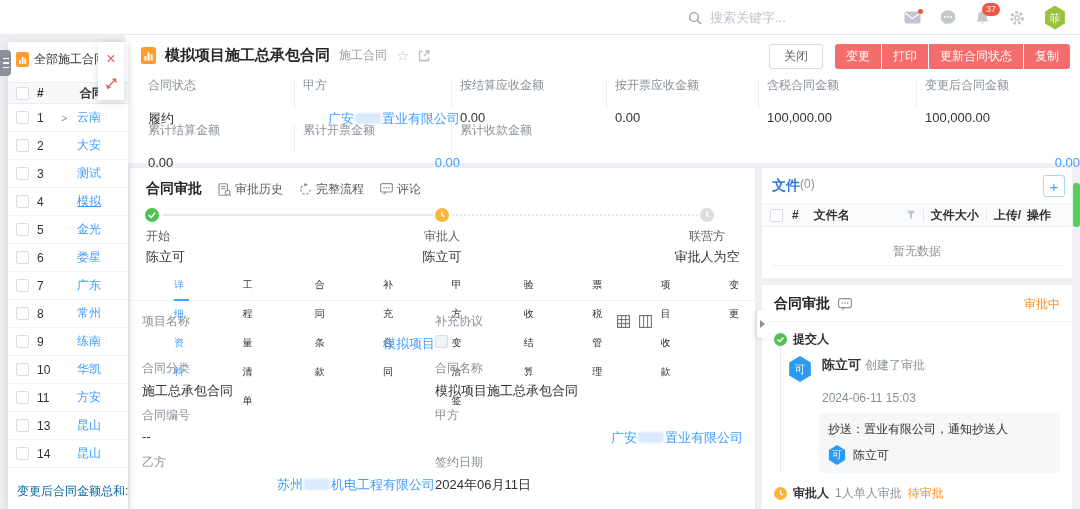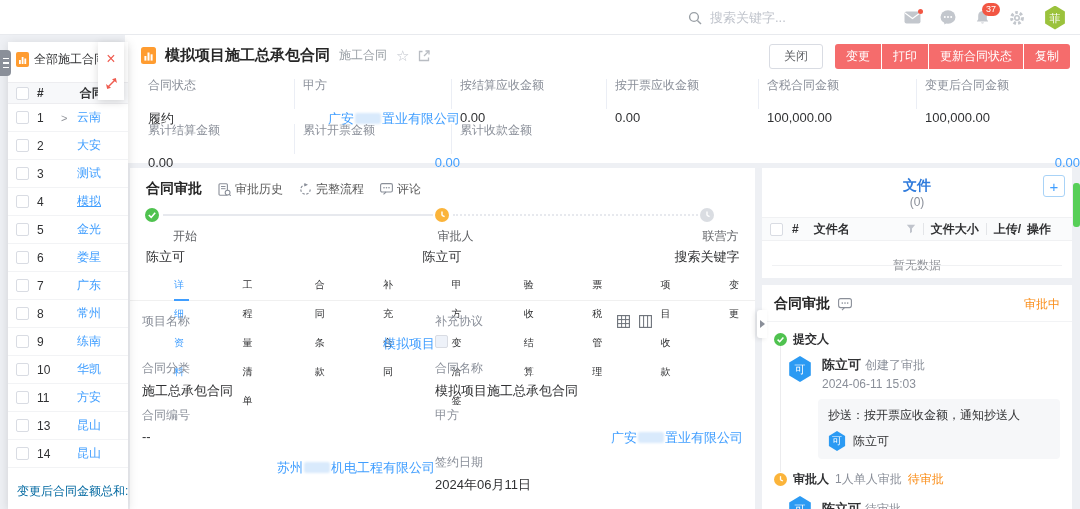--- a/index.html
+++ b/index.html
@@ -60,35 +60,35 @@
   
   .left-card { position:absolute; left:130px; top:168px; width:625px; height:341px; background:#fff; overflow:hidden; }
   .sec-head { display:flex; align-items:center; gap:16px; padding:12px 16px 0; }
   .sec-title { font-size:14px; font-weight:bold; color:#262626; }
   .sec-act { display:flex; align-items:center; gap:4px; color:#595959; font-size:12px; cursor:pointer; }
   .flow { position:relative; height:70px; }
   .fnode { position:absolute; top:10px; width:14px; height:14px; }
   .fline { position:absolute; top:16px; height:0; border-top:2px solid #e7e9ee; }
   .fline.dotted { border-top-style:dotted; }
   .fstep { position:absolute; top:30px; }
-  .fstep .t { color:#606266; font-size:12px;margin-left:27px; }
+  .fstep .t { color:#606266; font-size:12px; }
   .fstep .n { color:#303133; font-size:13px; margin-top:3px; }
   .center { text-align:center; }
   .tab-bar { display:flex; gap:25px; padding:0 16px; height:31px; align-items:center; border-bottom:1px solid #f0f0f0; margin-top:2px; }
   .tab { font-size:10px; color:#303133; cursor:pointer; height:31px; line-height:29px;margin-left:28px; }
   .tab.active { color:#409eff; border-bottom:2px solid #409eff; }
   .detail-wrap { position:relative; padding:12px 12px 0; }
   .detail-grid { display:grid; grid-template-columns:293px 1fr; grid-auto-rows:47px; }
   .dvalue { margin-top:5px; font-size:13px; color:#303133; }
   .view-icons { position:absolute; left:487px; top:14px; display:flex; gap:9px; }
   .view-icons span { cursor:pointer; display:flex; }
 
   
   .files-card { position:absolute; left:762px; top:168px; width:310px; height:110px; background:#fff; }
-  .files-head { display:flex; align-items:center; padding:9px 10px 0;flex-direction:column; }
+  .files-head { display:flex; align-items:flex-start; padding:9px 10px 0; }
   .files-title { color:#2f7bdc; font-size:14px; font-weight:bold; cursor:pointer; }
   .files-count { color:#8a8f99; font-size:12px; }
   .plus-btn { position:absolute; right:7px; top:7px; width:22px; height:22px; border:1px solid #a9d3f7; border-radius:3px; background:#fff; color:#409eff; font-size:15px; line-height:19px; text-align:center; cursor:pointer; }
   .files-thead { margin-top:8px; height:24px; background:#fafbfc; border-top:1px solid #f0f1f3; border-bottom:1px solid #f0f1f3; display:flex; align-items:center; padding-left:8px; font-weight:bold; color:#303133; }
   .fth { display:flex; align-items:center; }
   .fdiv { width:1px; height:12px; background:#e3e5e8; margin:0 7px; }
   .files-empty { text-align:center; color:#909399; padding-top:16px; }
   .files-bottom { position:absolute; left:10px; right:10px; bottom:12px; border-bottom:1px solid #f0f1f3; }
 
   
@@ -99,21 +99,21 @@
   .appr-body { position:relative; padding:9px 12px 0; }
   .vline { position:absolute; left:18px; top:24px; height:126px; width:1px; background:#ececee; }
   .sect { display:flex; align-items:center; gap:6px; position:relative; z-index:1; }
   .sect b { font-size:12px; color:#303133; }
   .sect .mode { color:#8a8f99; }
   .orange { color:#fa8c16; }
   .entry { display:flex; align-items:flex-start; gap:10px; margin:8px 0 0 14px; position:relative; z-index:1; }
   .ehex { width:24px; height:26px; font-size:11px; line-height:26px; background:#2b9af3; flex:none; }
   .ename { font-size:13px; font-weight:bold; color:#303133; }
   .eaction { font-size:12px; color:#8a8f99; font-weight:normal; margin-left:4px; }
-  .etime { font-size:12px; color:#8a8f99; margin-top:3px; }
+  .etime { font-size:12px; color:#8a8f99; margin-top:17px; }
   .cc-box { margin:8px 0 12px 44px; background:#f6f7f9; border-radius:4px; padding:8px 10px; }
   .cc-row { display:flex; align-items:center; gap:7px; margin-top:7px; }
   .cc-hex { width:18px; height:20px; font-size:10px; line-height:20px; background:#2b9af3; }
   .expander { position:absolute; left:-5px; top:25px; width:10px; height:28px; background:#fff; box-shadow:-2px 1px 5px rgba(0,0,0,.1); border-radius:3px 0 0 3px; display:flex; align-items:center; justify-content:center; cursor:pointer; }
   .expander svg { display:block; }
 
   .green-scroll { position:absolute; left:1073px; top:183px; width:7px; height:44px; background:#57cf57; border-radius:3px; z-index:50; cursor:grab; }
 
   svg { display:block; }
 </style>
@@ -410,21 +410,21 @@
     <div class="fstep" style="left:16px">
       <div class="t">开始</div>
       <div class="n">陈立可</div>
     </div>
     <div class="fstep center" style="left:252px; width:120px;">
       <div class="t">审批人</div>
       <div class="n">陈立可</div>
     </div>
     <div class="fstep center" style="left:517px; width:120px;">
       <div class="t">联营方</div>
-      <div class="n">搜索关键字</div>
+      <div class="n">审批人为空</div>
     </div>
   </div>
 
   <div class="tab-bar">
       <span class="tab active">详细资料</span>
       <span class="tab">工程量清单</span>
       <span class="tab">合同条款</span>
       <span class="tab">补充合同</span>
       <span class="tab">甲方变洽签</span>
       <span class="tab">验收结算</span>
@@ -453,20 +453,21 @@
         </div>
         <div class="dcell">
           <div class="slabel">合同编号</div>
           <div class="dvalue">--</div>
         </div>
         <div class="dcell">
           <div class="slabel">甲方</div>
           <div class="dvalue link">广安<span class="redact"></span>置业有限公司</div>
         </div>
         <div class="dcell">
+          <div class="slabel">乙方</div>
           <div class="dvalue link">苏州<span class="redact"></span>机电工程有限公司</div>
         </div>
         <div class="dcell">
           <div class="slabel">签约日期</div>
           <div class="dvalue">2024年06月11日</div>
         </div>
       </div>
     <div class="view-icons">
       <span>
         <svg width="13" height="13" viewBox="0 0 13 13">
@@ -542,21 +543,21 @@
       <b>提交人</b>
     </div>
     <div class="entry">
       <span class="hex ehex">可</span>
       <div>
         <div><span class="ename">陈立可</span><span class="eaction">创建了审批</span></div>
         <div class="etime">2024-06-11 15:03</div>
       </div>
     </div>
     <div class="cc-box">
-      <div>抄送：按开票应收金额，通知抄送人</div>
+      <div>抄送：置业有限公司，通知抄送人</div>
       <div class="cc-row">
         <span class="hex cc-hex">可</span>
         <span>陈立可</span>
       </div>
     </div>
     <div class="sect">
       <svg width="13" height="13" viewBox="0 0 13 13">
           <circle cx="6.5" cy="6.5" r="6.5" fill="#fbb43a"></circle>
           <line x1="6.5" y1="3.2" x2="6.5" y2="6.9" stroke="#fff" stroke-width="1.3"></line>
           <line x1="6.5" y1="6.9" x2="8.9" y2="8" stroke="#fff" stroke-width="1.3"></line>

